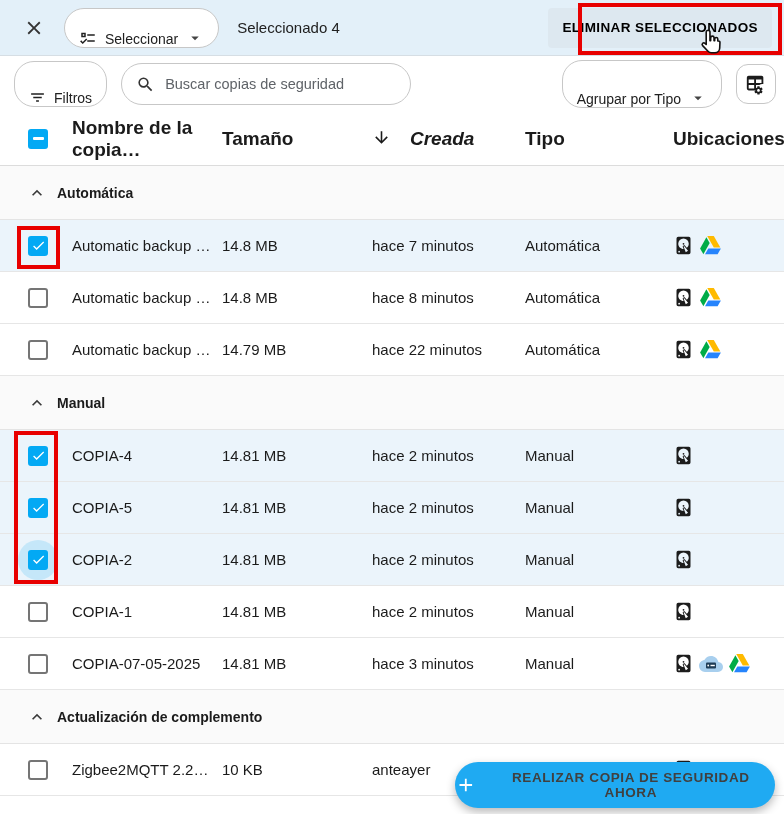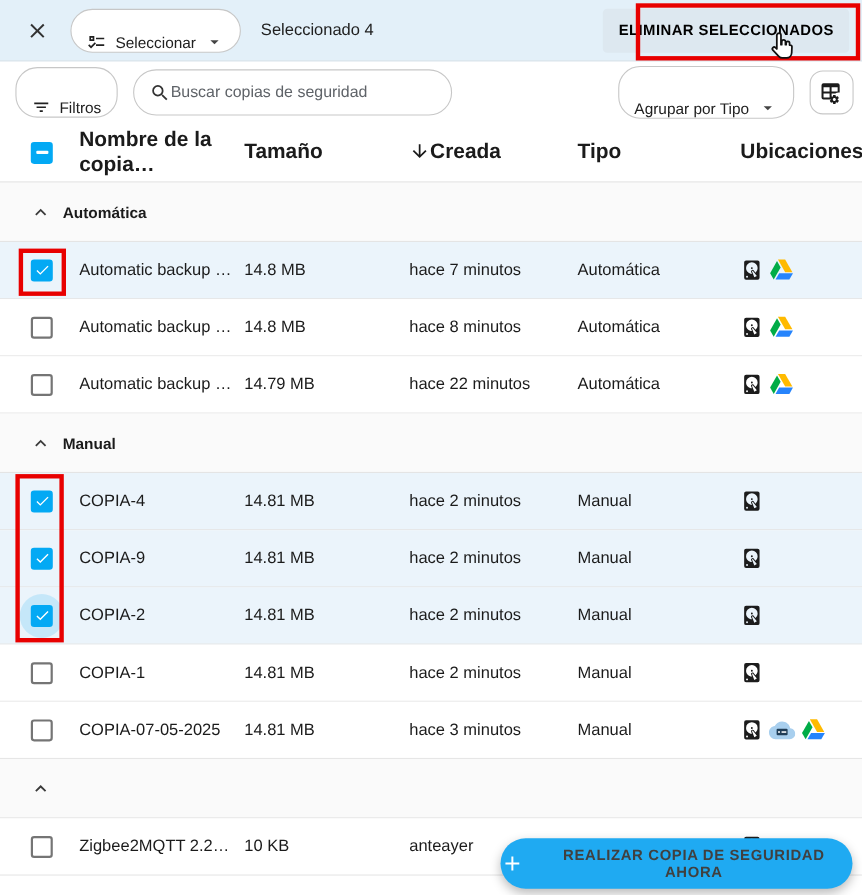--- a/index.html
+++ b/index.html
@@ -18,34 +18,34 @@
   .select-pill { margin-left:12px; }
   .selected-count { margin-left:18px; font-size:15px; color:#212121; }
   .spacer { flex:1; }
   .delete-btn { background:#dde8f0; border:none; border-radius:4px; height:40px; padding:0 14px;
     color:#000000; font-weight:700; font-size:13.5px; letter-spacing:.4px; cursor:pointer; margin-right:4px;
     font-family:"Liberation Sans", sans-serif; }
 
   
   .toolbar { height:56px; background:#fff; display:flex; align-items:center; padding:0 8px 0 14px; gap:14px; }
   .filters-pill { height:46px; }
-  .search-box { display:flex; align-items:center; width:290px; height:42px;
+  .search-box { display:flex; align-items:center; gap:10px; width:290px; height:42px;
     border:1px solid #c7c7c7; border-radius:21px; padding:0 14px; background:#fff; }
   .search-box input { border:none; outline:none; flex:1; font-size:14.5px; color:#212121;
     font-family:"Liberation Sans", sans-serif; background:transparent; }
   .search-box input::placeholder { color:#5f6368; }
   .right-tools { margin-left:auto; display:flex; align-items:center; gap:14px; }
   .icon-btn { width:40px; height:40px; border:1px solid #c7c7c7; border-radius:12px; background:#fff;
     display:flex; align-items:center; justify-content:center; cursor:pointer; color:#1c1c1c; }
   .caret { color:#444; }
 
   
   .grid-cols { display:grid; grid-template-columns:72px 150px 150px 153px 148px auto; align-items:center; }
   .thead { height:54px; border-bottom:1px solid #dcdcdc; font-weight:700; font-size:19px; color:#1b1b1b; }
-  .cell-created { display:flex; gap:0; }
+  .cell-created { display:flex; gap:19px;font-style:italic; }
   .cb-cell { padding-left:28px; position:relative; display:flex; align-items:center; }
   .cb { width:20px; height:20px; border-radius:3px; display:inline-flex; align-items:center;
     justify-content:center; cursor:pointer; position:relative; z-index:2; }
   .cb.unchecked { background:#fff; border:2px solid #757575; }
   .cb.checked, .cb.indeterminate { background:#03a9f4; border:2px solid #03a9f4; }
   .cb .minus { width:11px; height:2.5px; background:#fff; border-radius:1px; display:block; }
   .ripple { position:absolute; left:18px; top:50%; transform:translateY(-50%); width:40px; height:40px;
     border-radius:50%; background:rgba(3,169,244,.16); z-index:1; }
 
   .group-header { height:54px; background:#fafafa; border-bottom:1px solid #e4e4e4;
@@ -235,21 +235,21 @@
       </div>
     </div>
     <div class="row grid-cols selected">
       <div class="cb-cell">
         <span class="cb checked">
           <svg width="15" height="15" viewBox="0 0 24 24" fill="#fff">
             <path d="M9 16.17L4.83 12l-1.42 1.41L9 19 21 7l-1.41-1.41z"></path>
           </svg>
         </span>
       </div>
-      <div class="name">COPIA-9</div>
+      <div class="name">COPIA-5</div>
       <div>14.81 MB</div>
       <div>hace 2 minutos</div>
       <div>Manual</div>
       <div class="loc-cell">
         <svg class="icon" width="21" height="21" viewBox="0 0 24 24" fill="#1c1c1c">
           <path d="M6,2H18A2,2 0 0,1 20,4V20A2,2 0 0,1 18,22H6A2,2 0 0,1 4,20V4A2,2 0 0,1 6,2M12,4A6,6 0 0,0 6,10C6,13.31 8.69,16 12.1,16L11.22,13.77C10.95,13.29 11.11,12.68 11.59,12.4L12.45,11.9C12.93,11.63 13.54,11.79 13.82,12.27L15.74,14.69C17.12,13.59 18,11.9 18,10A6,6 0 0,0 12,4M12,9A1,1 0 0,1 13,10A1,1 0 0,1 12,11A1,1 0 0,1 11,10A1,1 0 0,1 12,9M7,18A1,1 0 0,0 6,19A1,1 0 0,0 7,20A1,1 0 0,0 8,19A1,1 0 0,0 7,18M12.09,13.27L14.58,19.58L17.17,18.08L12.95,12.77L12.09,13.27Z"></path>
         </svg>
       </div>
     </div>
     <div class="row grid-cols selected">
@@ -309,20 +309,21 @@
           <path fill="#2684fc" d="M9.73 15l-3.43 6h13.12l3.43-6z"></path>
         </svg>
       </div>
     </div>
     <div class="group-header">
     <span class="group-chevron">
         <svg width="20" height="20" viewBox="0 0 24 24" fill="currentColor">
           <path d="M7.41,15.41L12,10.83L16.59,15.41L18,14L12,8L6,14L7.41,15.41Z"></path>
         </svg>
       </span>
+    <span class="group-label">Actualización de complemento</span>
   </div>
     <div class="row grid-cols">
       <div class="cb-cell">
         <span class="cb unchecked"></span>
       </div>
       <div class="name">Zigbee2MQTT 2.2.…</div>
       <div>10 KB</div>
       <div>anteayer</div>
       <div></div>
       <div class="loc-cell">

